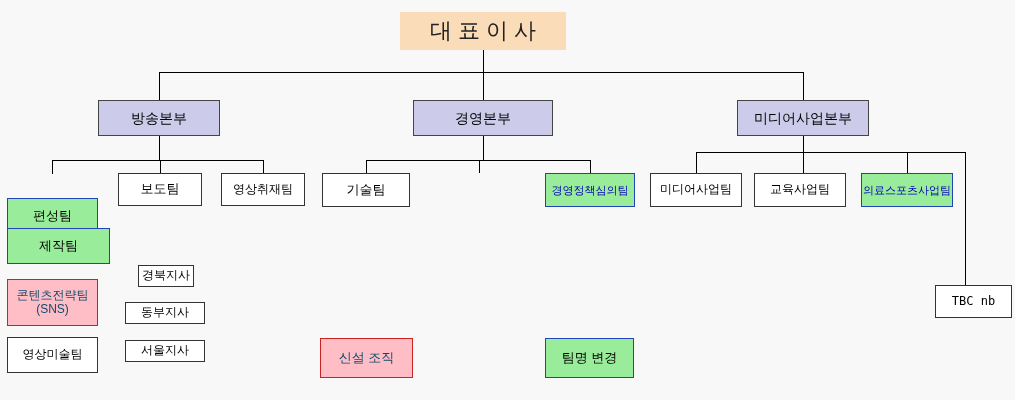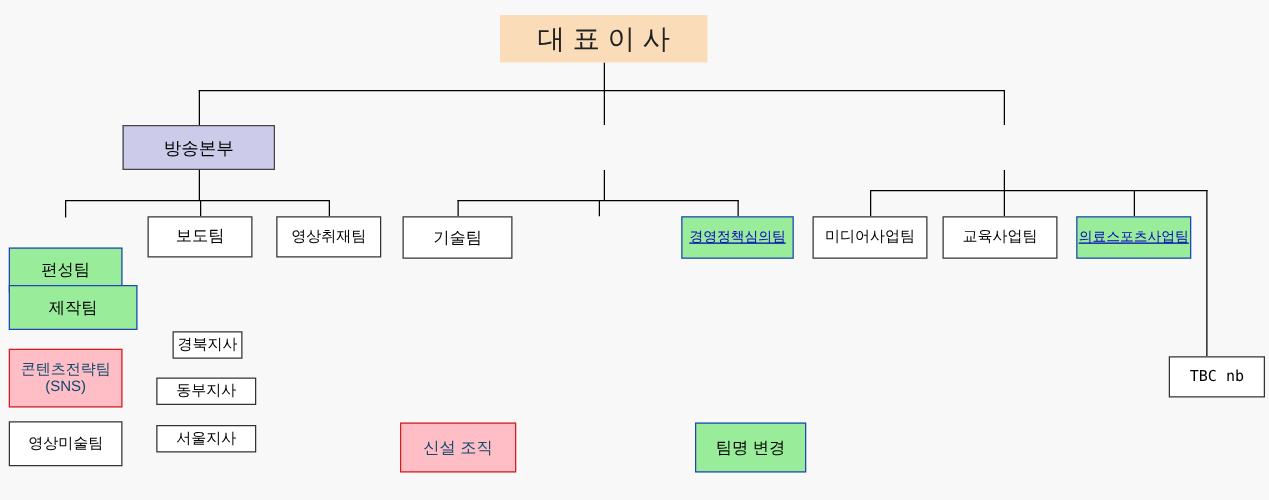--- a/index.html
+++ b/index.html
@@ -24,21 +24,21 @@
   .ceo {
     background:#fbdcb8;
     font-size:22px;
     letter-spacing:6px;
     padding-left:6px;
     color:#222;
   }
   .division { background:#ccccea; border:1px solid #444; font-size:14px; }
   .plain    { background:#ffffff; border:1px solid #333; }
   .renamed  { background:#99ec99; border:1px solid #2244bb; }
-  .renamed.alt-text { color:#0000bb;text-decoration:underline; }
+  .renamed.alt-text { color:#0000bb; }
   .newbox   { background:#ffbdc6; border:1px solid #cc2222; color:#0c4a6e; }
   .small    { font-size:12px; }
   .tight    { font-size:11px; }
   .mono     { font-family:"DejaVu Sans Mono","Liberation Mono",monospace; font-size:12px; }
 
   
   .n-ceo        { left:400px; top:12px;  width:166px; height:38px; }
   .n-div-bc     { left:98px;  top:100px; width:122px; height:36px; }
   .n-div-mg     { left:413px; top:100px; width:140px; height:36px; }
   .n-div-md     { left:737px; top:100px; width:132px; height:36px; }
@@ -57,21 +57,21 @@
   .n-tech       { left:322px; top:173px; width:88px;  height:34px; }
   .n-infra      { left:432px; top:173px; width:94px;  height:34px; }
   .n-policy     { left:545px; top:173px; width:90px;  height:34px; }
 
   .n-mediabiz   { left:650px; top:173px; width:92px;  height:34px; }
   .n-edubiz     { left:754px; top:173px; width:92px;  height:34px; }
   .n-medsports  { left:861px; top:173px; width:92px;  height:34px; }
   .n-tbc        { left:935px; top:285px; width:77px;  height:33px; }
 
   .n-legend-new     { left:320px; top:338px; width:93px; height:40px;text-align:center; }
-  .n-legend-renamed { left:545px; top:338px; width:89px; height:40px;margin-left:11px; }
+  .n-legend-renamed { left:545px; top:338px; width:89px; height:40px; }
 </style>
 </head>
 <body>
 
 <div class="stage">
 
   <div class="line" style="left:483px; top:50px; width:1px; height:22px;"></div>
   <div class="line" style="left:159px; top:72px; width:645px; height:1px;"></div>
   <div class="line" style="left:159px; top:72px; width:1px; height:28px;"></div>
   <div class="line" style="left:483px; top:72px; width:1px; height:28px;"></div>
@@ -92,20 +92,22 @@
   <div class="line" style="left:803px; top:136px; width:1px; height:16px;"></div>
   <div class="line" style="left:696px; top:152px; width:270px; height:1px;"></div>
   <div class="line" style="left:696px; top:152px; width:1px; height:21px;"></div>
   <div class="line" style="left:803px; top:152px; width:1px; height:21px;"></div>
   <div class="line" style="left:907px; top:152px; width:1px; height:21px;"></div>
   <div class="line" style="left:965px; top:152px; width:1px; height:133px;"></div>
 
   <div class="node ceo n-ceo">대표이사</div>
 
   <div class="node division n-div-bc">방송본부</div>
+  <div class="node division n-div-mg">경영본부</div>
+  <div class="node division n-div-md">미디어사업본부</div>
 
   <div class="node renamed n-planning">편성팀</div>
   <div class="node plain n-news">보도팀</div>
   <div class="node plain small n-coverage">영상취재팀</div>
   <div class="node renamed n-production">제작팀</div>
   <div class="node newbox small n-content">
     <div>
       <div>콘텐츠전략팀</div>
       <div>(SNS)</div>
     </div>

